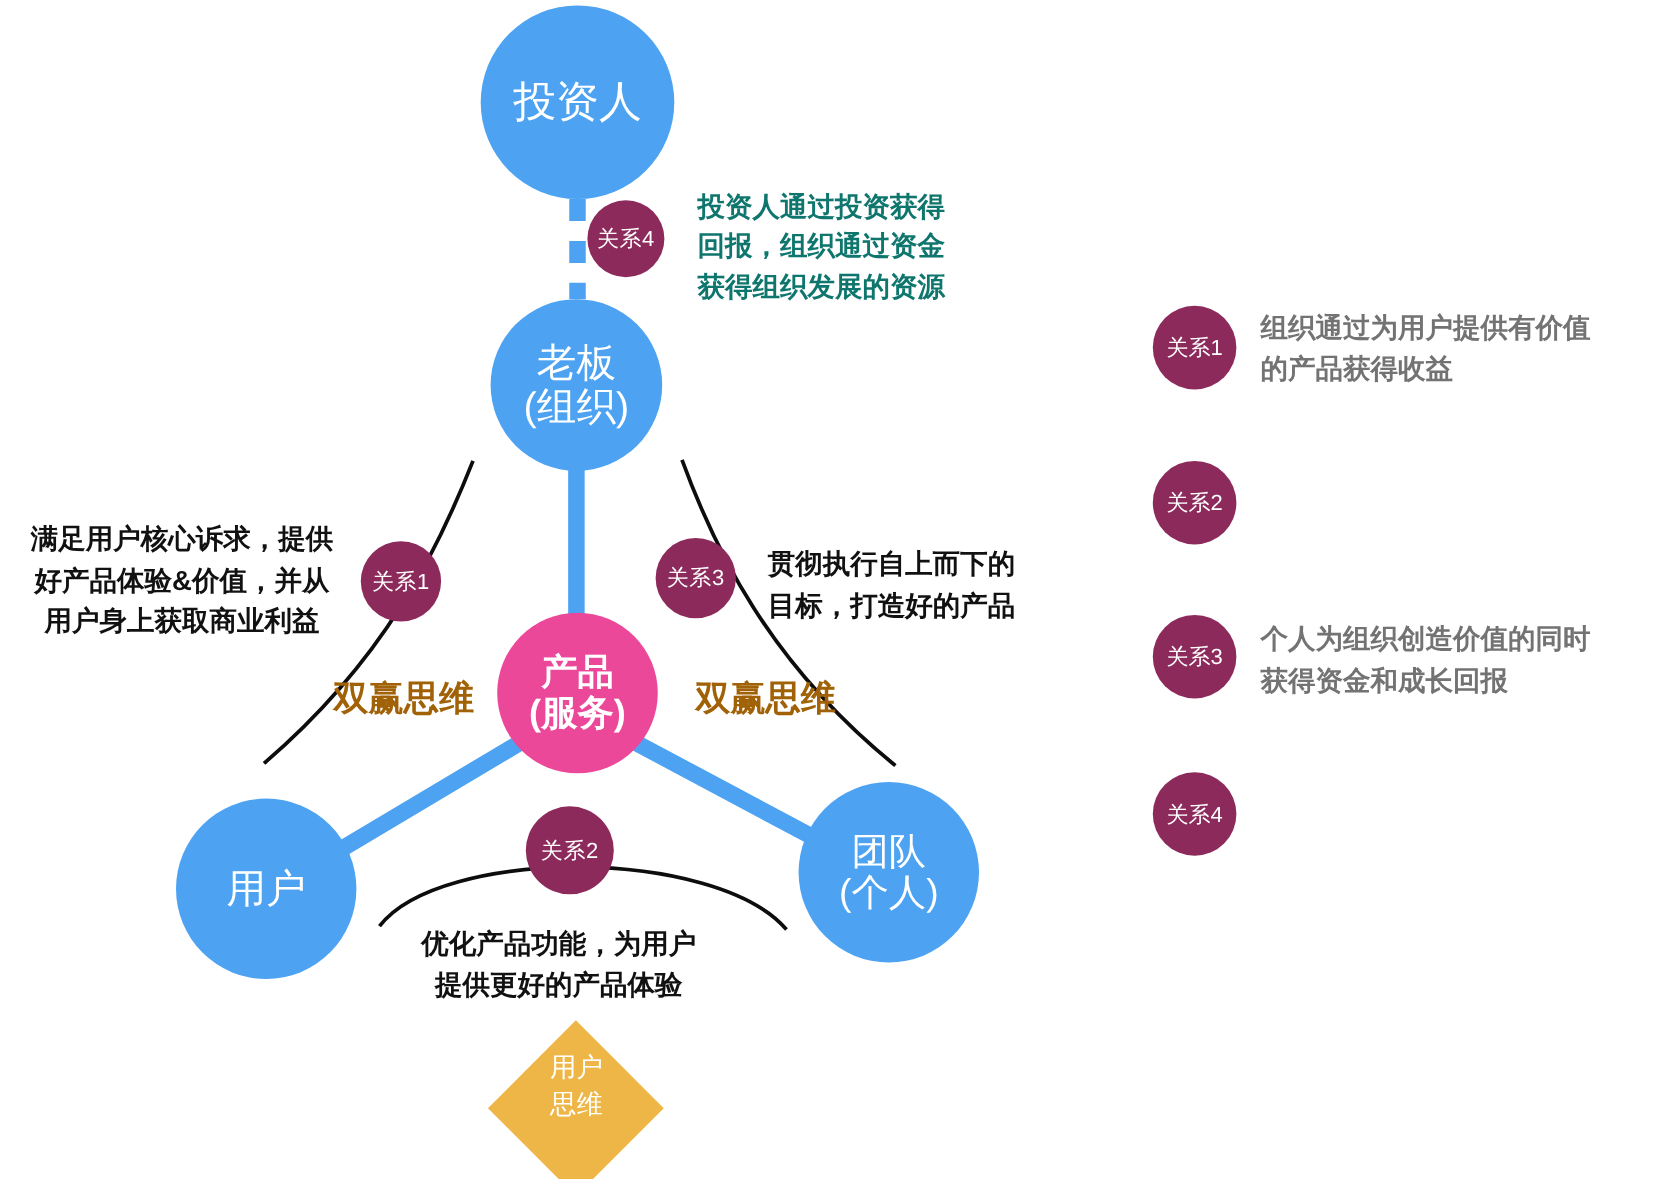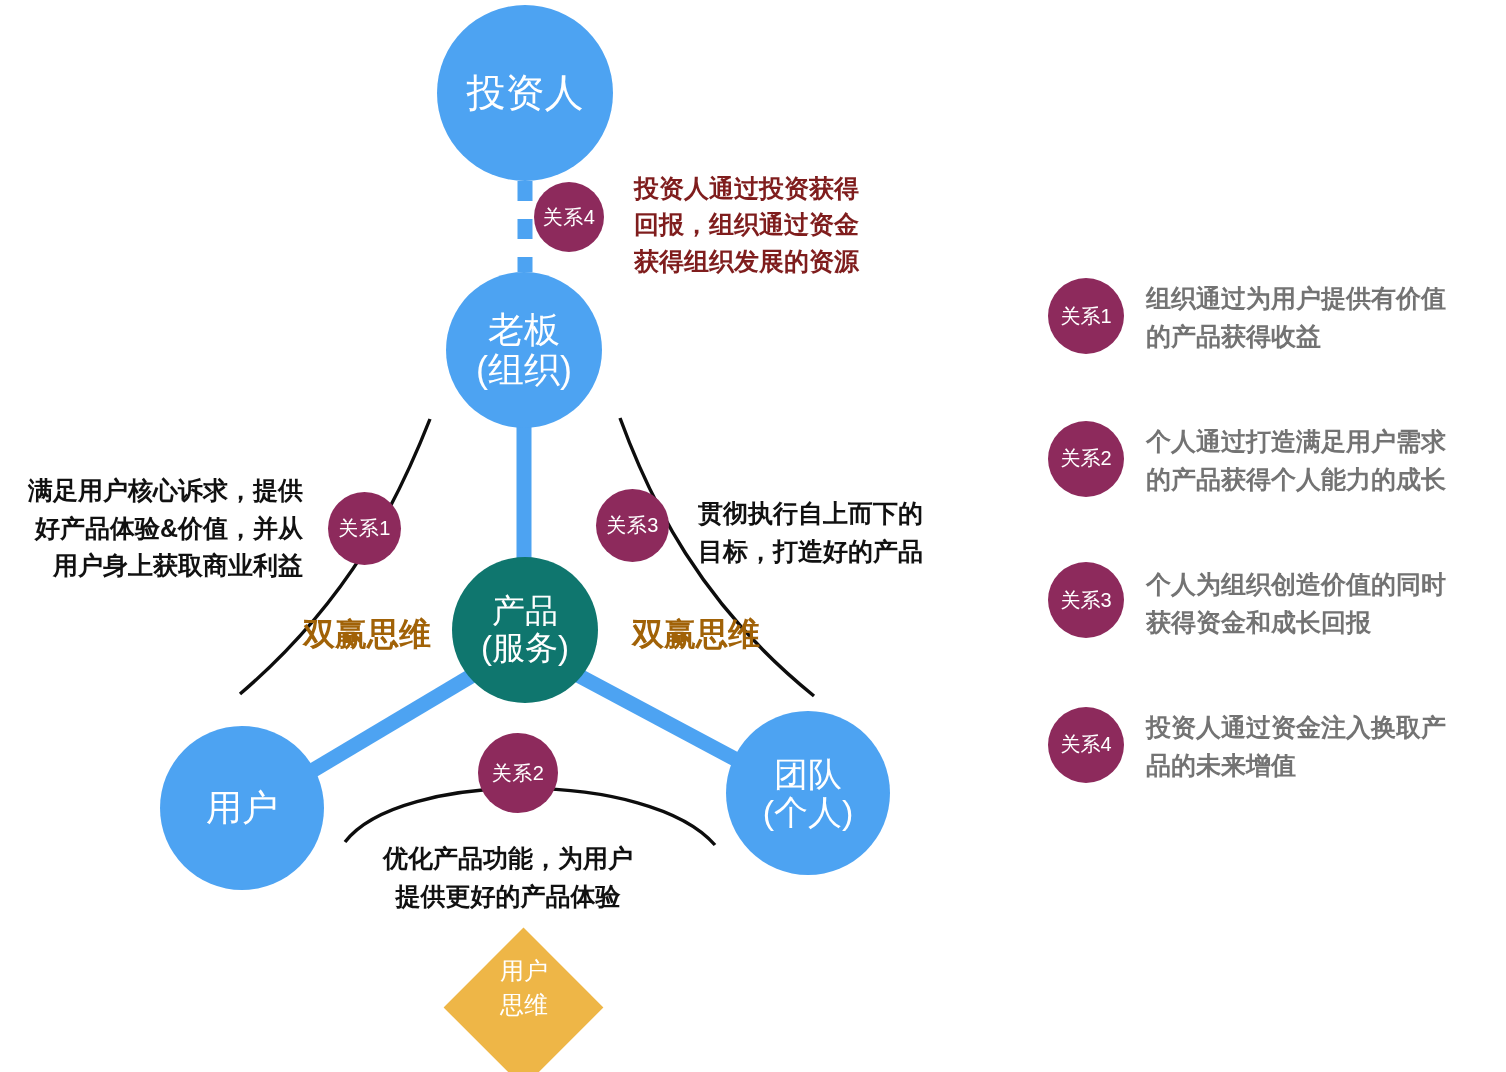--- a/index.html
+++ b/index.html
@@ -37,21 +37,21 @@
     display: flex;
     flex-direction: column;
     align-items: center;
     justify-content: center;
     color: #ffffff;
     text-align: center;
     line-height: 1.12;
     box-sizing: border-box;
   }
   .node-blue  { background: #4da3f2; }
-  .node-pink  { background: #0f766e; }
+  .node-pink  { background: #ec4899; font-weight: bold; }
 
   .node .line { display: block; white-space: nowrap; }
 
   #node-investor { left: 437px; top: 5px;  width: 176px; height: 176px; font-size: 39px; }
   #node-boss     { left: 446px; top: 272px; width: 156px; height: 156px; font-size: 36px; }
   #node-product  { left: 452px; top: 557px; width: 146px; height: 146px; font-size: 33px; }
   #node-user     { left: 160px; top: 726px; width: 164px; height: 164px; font-size: 36px; }
   #node-team     { left: 726px; top: 711px; width: 164px; height: 164px; font-size: 34px; }
 
   
@@ -74,31 +74,31 @@
 
   
   .annot {
     position: absolute;
     color: #595959;
     font-weight: bold;
     font-size: 25px;
     line-height: 1.45;
     white-space: pre-line;
   }
-  #annot-r4 { left: 634px; top: 170px; color: #7f1d1d; }
+  #annot-r4 { left: 634px; top: 170px; color: #0f766e; }
 
   .annot-dark {
     position: absolute;
     color: #111111;
     font-weight: bold;
     font-size: 25px;
     line-height: 1.5;
     white-space: pre-line;
   }
-  #annot-r1 { left: 28px;  top: 472px; text-align: right; }
+  #annot-r1 { left: 28px;  top: 472px; text-align: center; }
   #annot-r3 { left: 698px; top: 495px; text-align: left; }
   #annot-r2 { left: 383px; top: 840px; text-align: center; }
 
   .winwin {
     position: absolute;
     color: #a16207;
     font-weight: bold;
     font-size: 32px;
     white-space: nowrap;
   }
@@ -255,32 +255,30 @@
       <div class="legend-badge">
         <span>关系1</span>
       </div>
       <div class="legend-text">组织通过为用户提供有价值的产品获得收益</div>
     </div>
 
     <div class="legend-row">
       <div class="legend-badge">
         <span>关系2</span>
       </div>
-      <div class="legend-text">个人通过打造满足用户需求的产品获得个人能力的成长</div>
     </div>
 
     <div class="legend-row">
       <div class="legend-badge">
         <span>关系3</span>
       </div>
       <div class="legend-text">个人为组织创造价值的同时获得资金和成长回报</div>
     </div>
 
     <div class="legend-row">
       <div class="legend-badge">
         <span>关系4</span>
       </div>
-      <div class="legend-text">投资人通过资金注入换取产品的未来增值</div>
     </div>
 
   </div>
 
 </div>
 
 </body></html>

